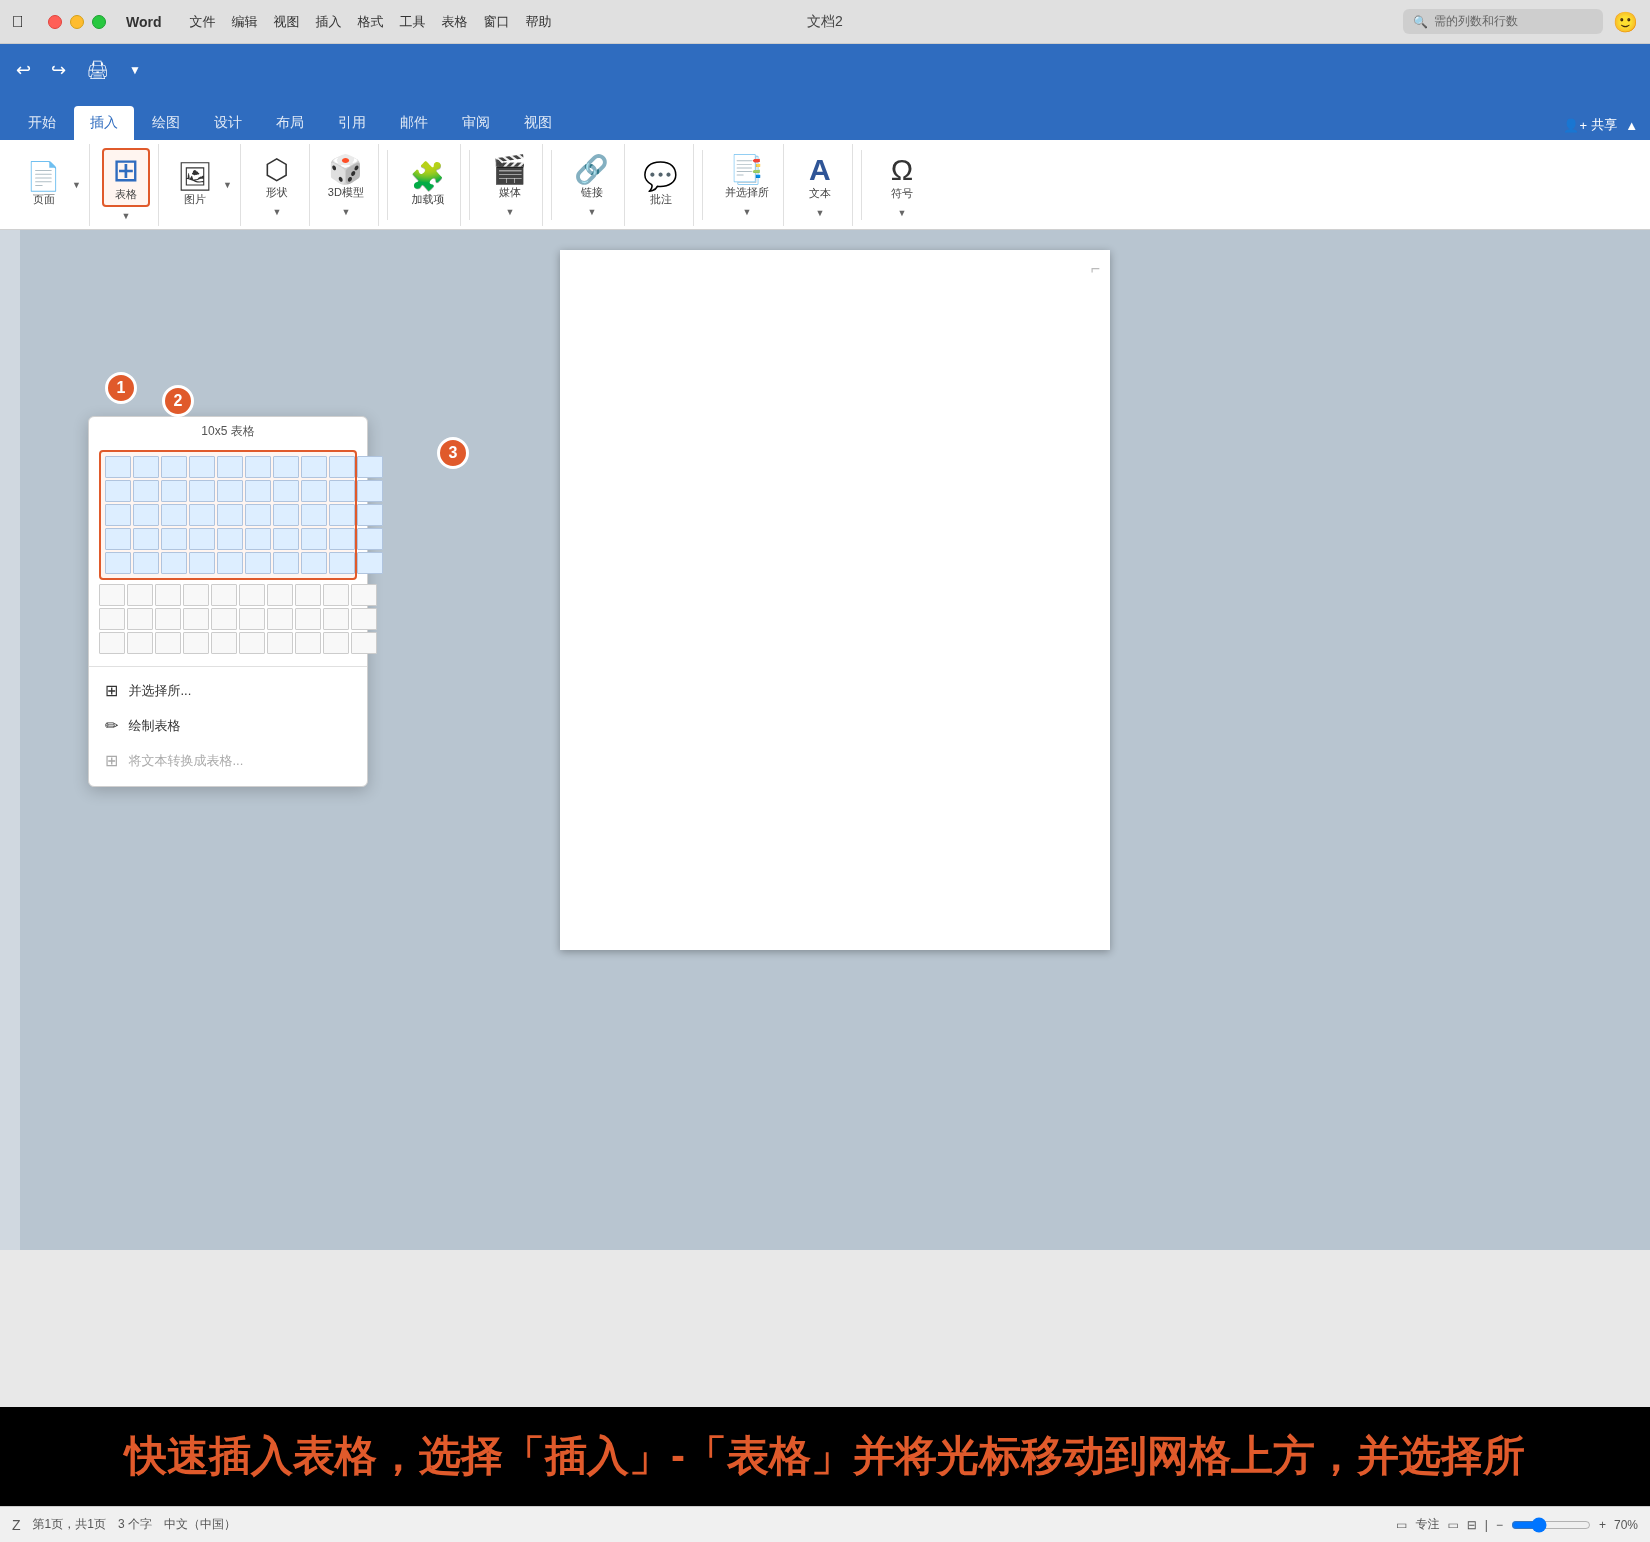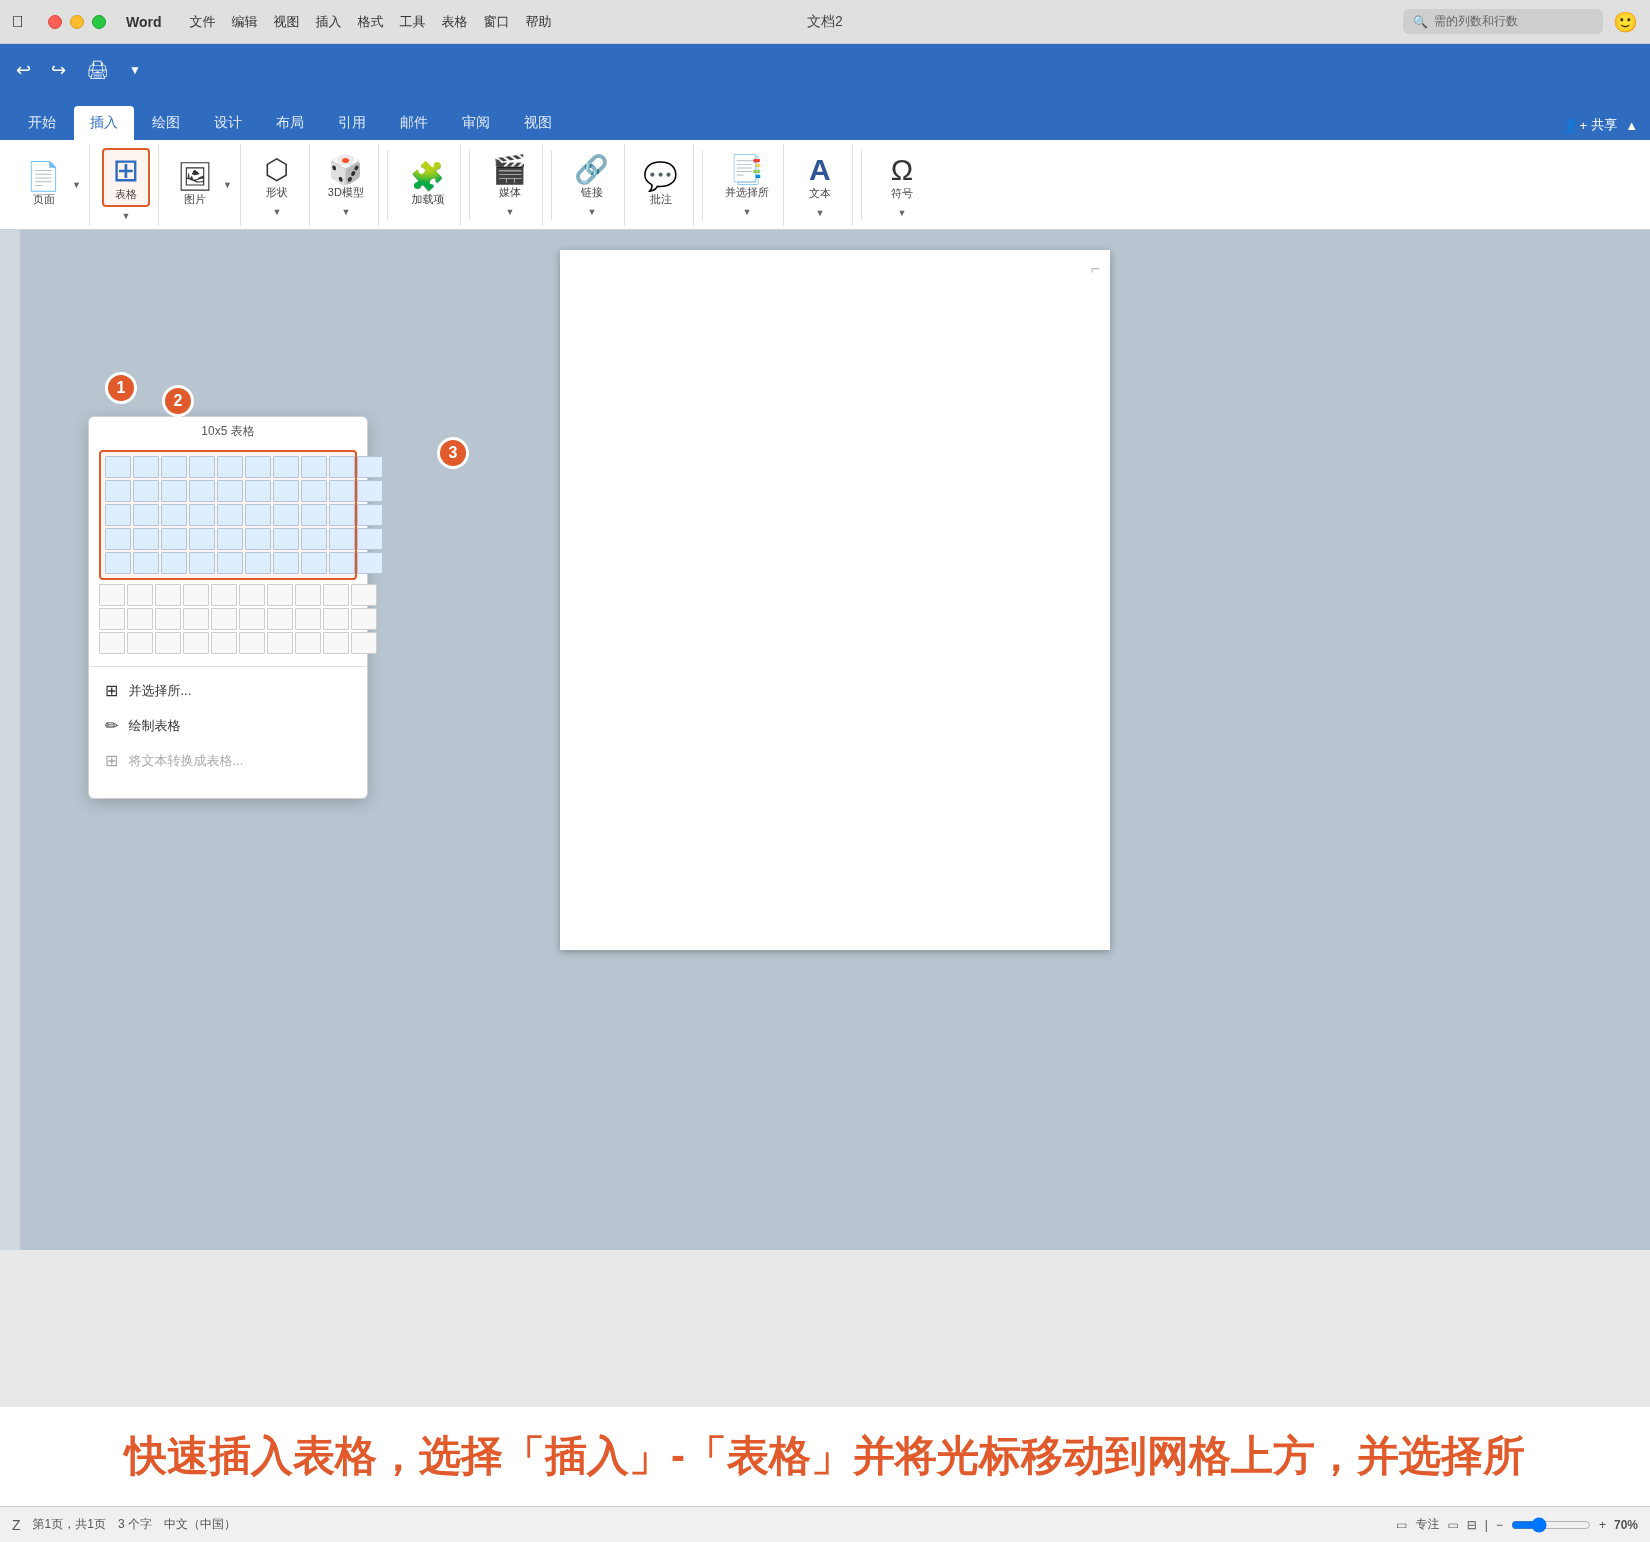--- a/index.html
+++ b/index.html
@@ -239,21 +239,21 @@
     .dropdown-overlay {
       position: absolute;
       top: 186px;
       left: 88px;
       background: white;
       border: 1px solid #d0d0d0;
       border-radius: 6px;
       box-shadow: 0 4px 16px rgba(0,0,0,0.2);
       z-index: 100;
       width: 280px;
-      padding-bottom: 20px;
+      padding-bottom: 8px;
     }
     .table-size-label {
       padding: 6px 12px 4px;
       font-size: 12px;
       color: #555;
       text-align: center;
     }
     .table-grid-container {
       padding: 6px 10px;
     }
@@ -331,21 +331,21 @@
     .badge-1 { top: 142px; left: 105px; }
     .badge-2 { top: 155px; left: 162px; }
     .badge-3 { top: 207px; left: 437px; }
 
     
     .instruction-area {
       position: absolute;
       bottom: 36px;
       left: 0;
       right: 0;
-      background: #ffffff;
+      background: #000000;
       padding: 20px 40px;
       text-align: center;
     }
     .instruction-text {
       font-size: 42px;
       font-weight: bold;
       color: #e05a2b;
       line-height: 1.4;
       text-align: center;
     }
@@ -361,21 +361,21 @@
       border-top: 1px solid #ccc;
       display: flex;
       align-items: center;
       padding: 0 12px;
       font-size: 12px;
       color: #555;
     }
     .status-left { display: flex; gap: 12px; align-items: center; }
     .status-right { margin-left: auto; display: flex; gap: 8px; align-items: center; }
     .status-icon { font-size: 14px; }
-    .zoom-text { font-size: 12px; font-weight: bold; }
+    .zoom-text { font-size: 12px; }
 
     
     .ruler-area {
       width: 20px;
       background: #d0d8e0;
     }
 
     
     .apple-logo {
       font-size: 16px;

